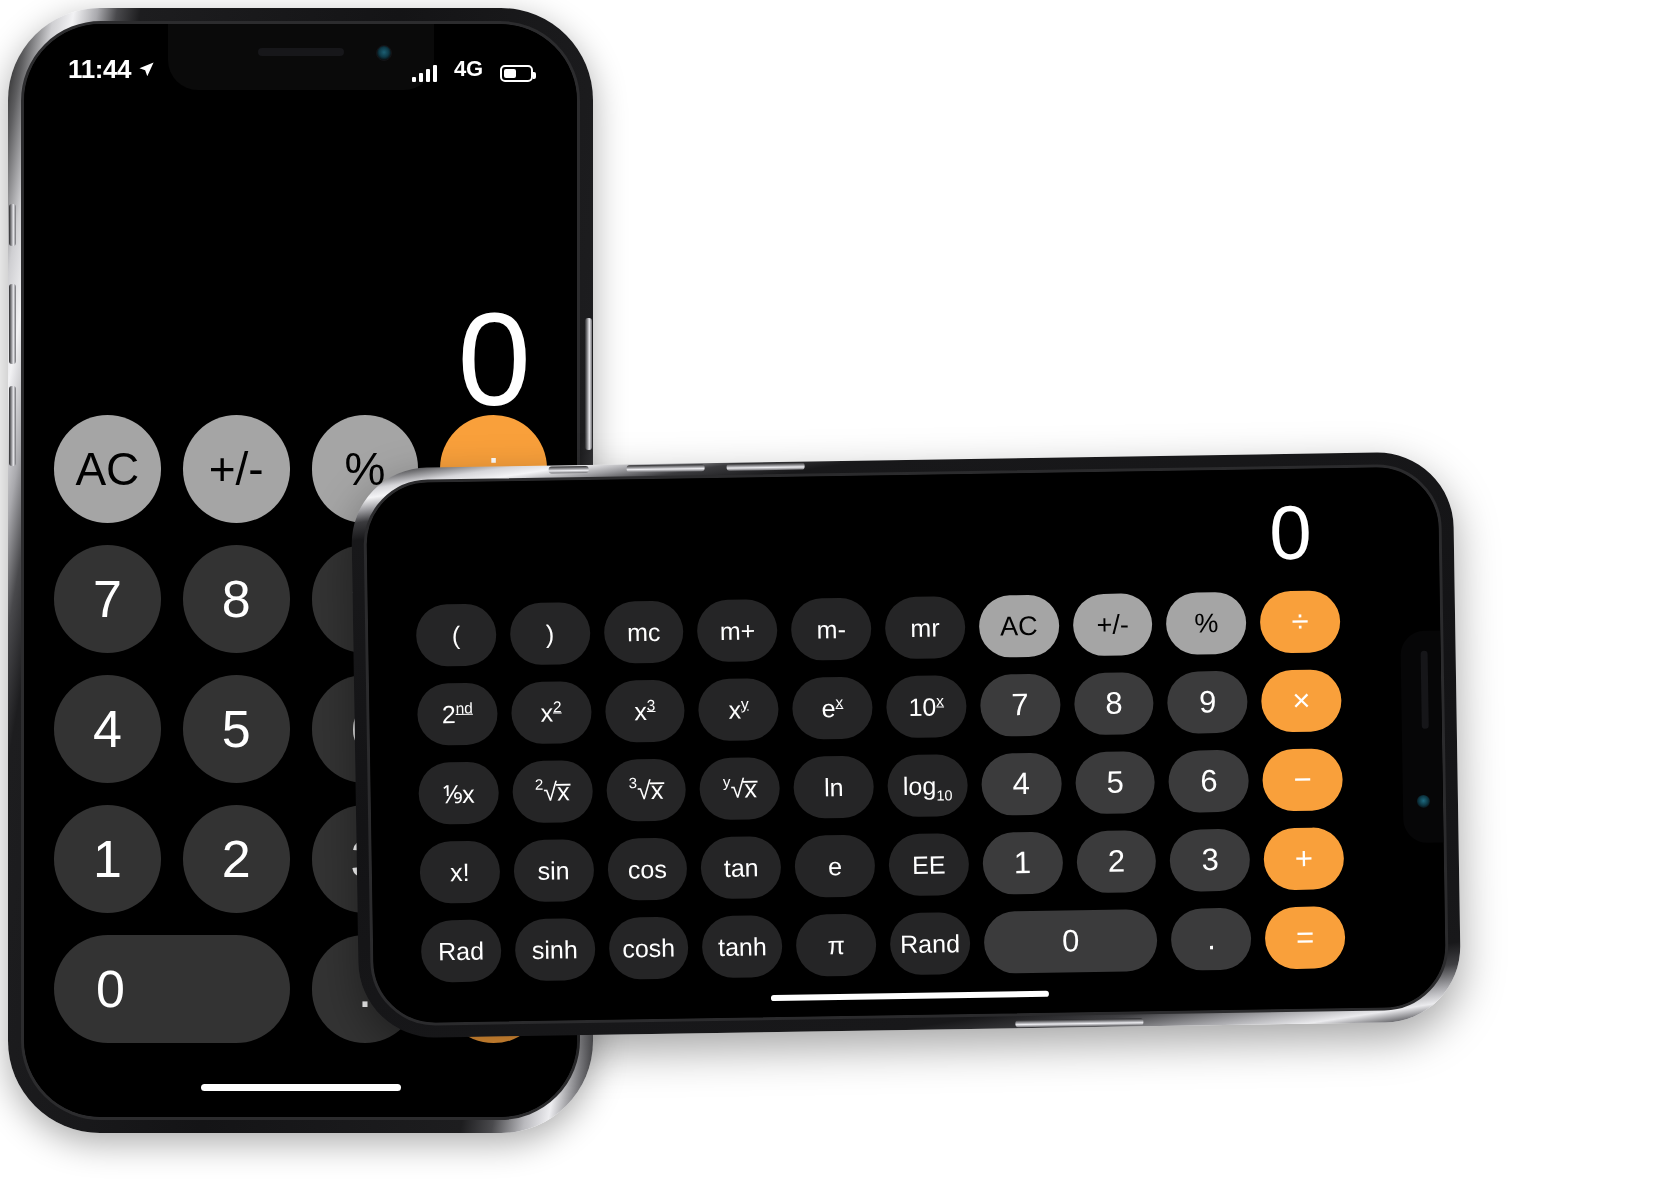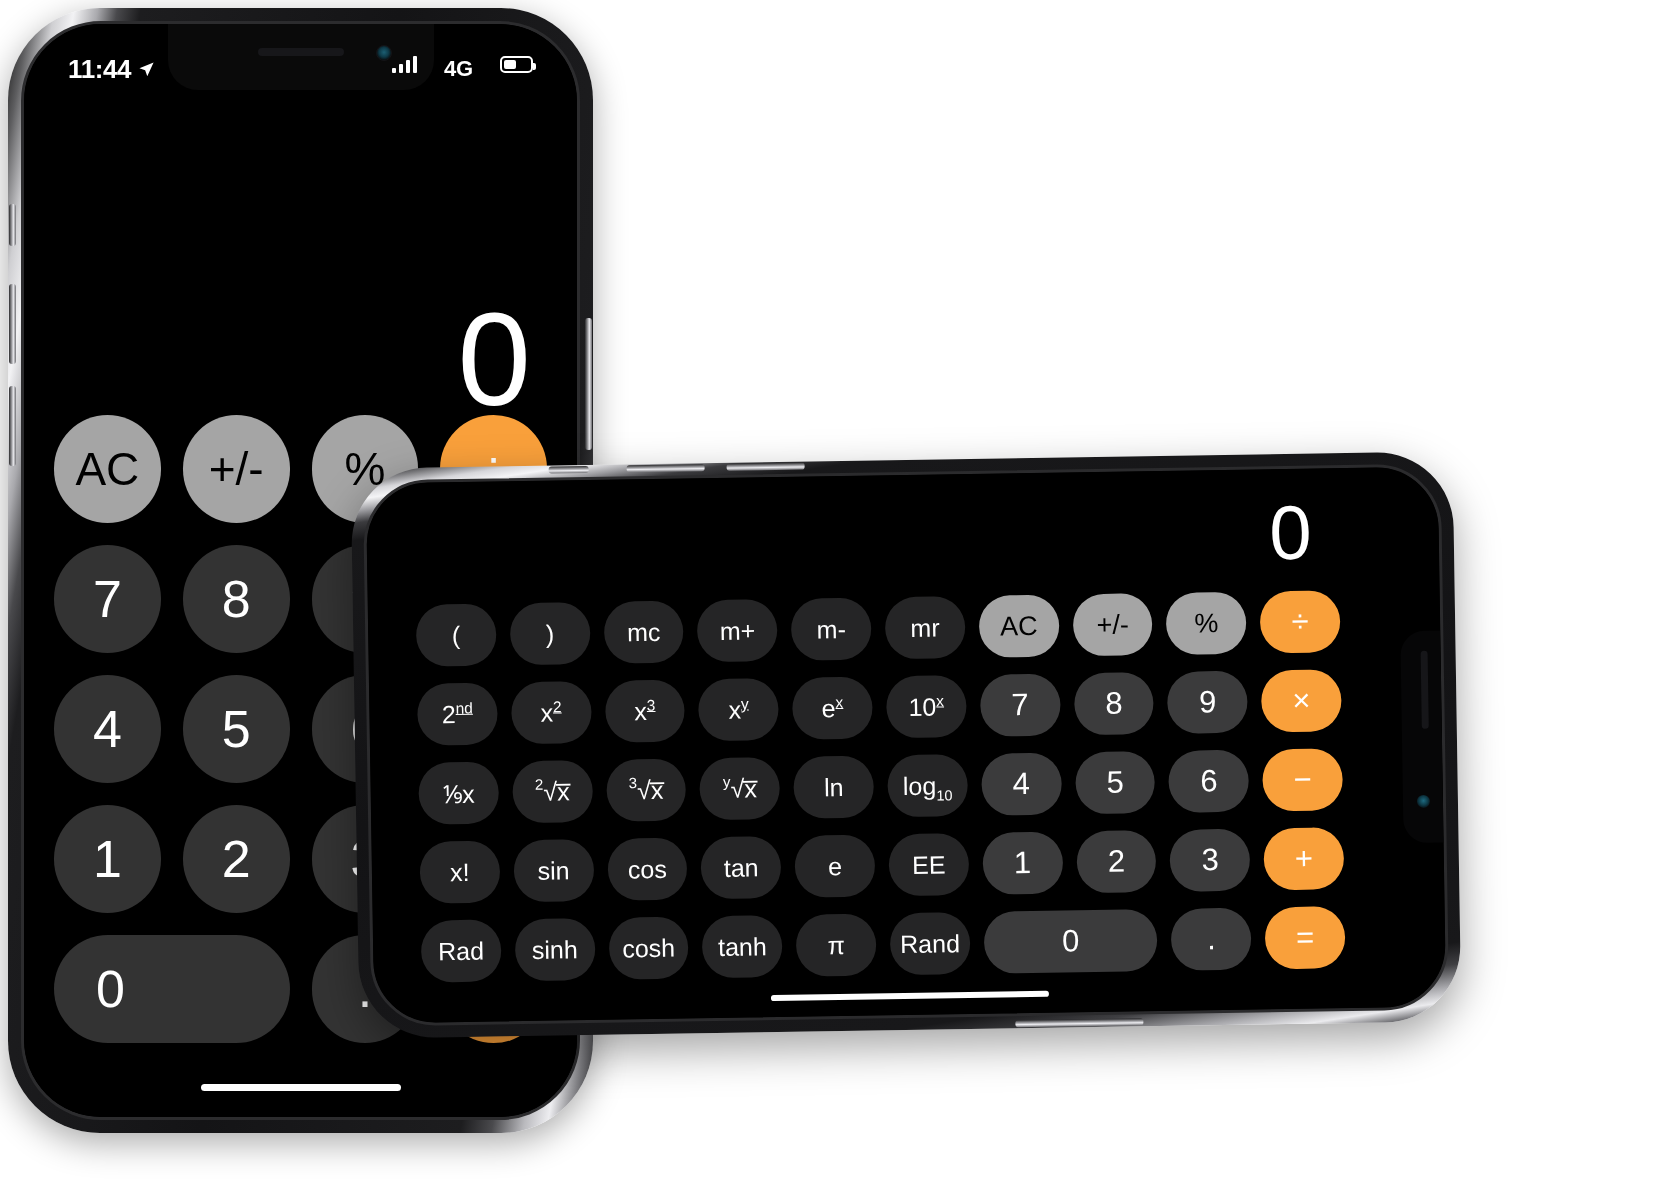--- a/index.html
+++ b/index.html
@@ -53,21 +53,21 @@
   
   #p-status {
     position: absolute; top: 28px; left: 0; right: 0; height: 34px;
     display: flex; align-items: center; justify-content: space-between;
     padding: 0 44px; z-index: 7;
     color: #fff;
   }
   .status-left { display: flex; align-items: center; gap: 7px; }
   .status-time { font-size: 26px; font-weight: 700; letter-spacing: -.4px; }
   .loc-arrow { width: 17px; height: 17px; display: block; }
-  .status-right { display: flex; align-items: flex-start; gap: 27px; }
+  .status-right { display: flex; align-items: flex-end; gap: 17px; }
   .bars { display: flex; align-items: flex-end; gap: 2.5px; height: 17px; }
   .bars i { display: block; width: 4.5px; background: #fff; border-radius: 1px; }
   .bars i:nth-child(1){ height:5px; }
   .bars i:nth-child(2){ height:9px; }
   .bars i:nth-child(3){ height:13px; }
   .bars i:nth-child(4){ height:17px; }
   .net { font-size: 22px; font-weight: 600; letter-spacing: -.2px; }
   .battery { position: relative; width: 33px; height: 17px; border: 2px solid #fff; border-radius: 5px; }
   .battery::after { content:""; position:absolute; right:-5px; top:5px; width:3px; height:7px; background:#fff; border-radius:0 2px 2px 0; }
   .battery-fill { position:absolute; left:2px; top:2px; bottom:2px; width:12px; background:#fff; border-radius:2px; }

